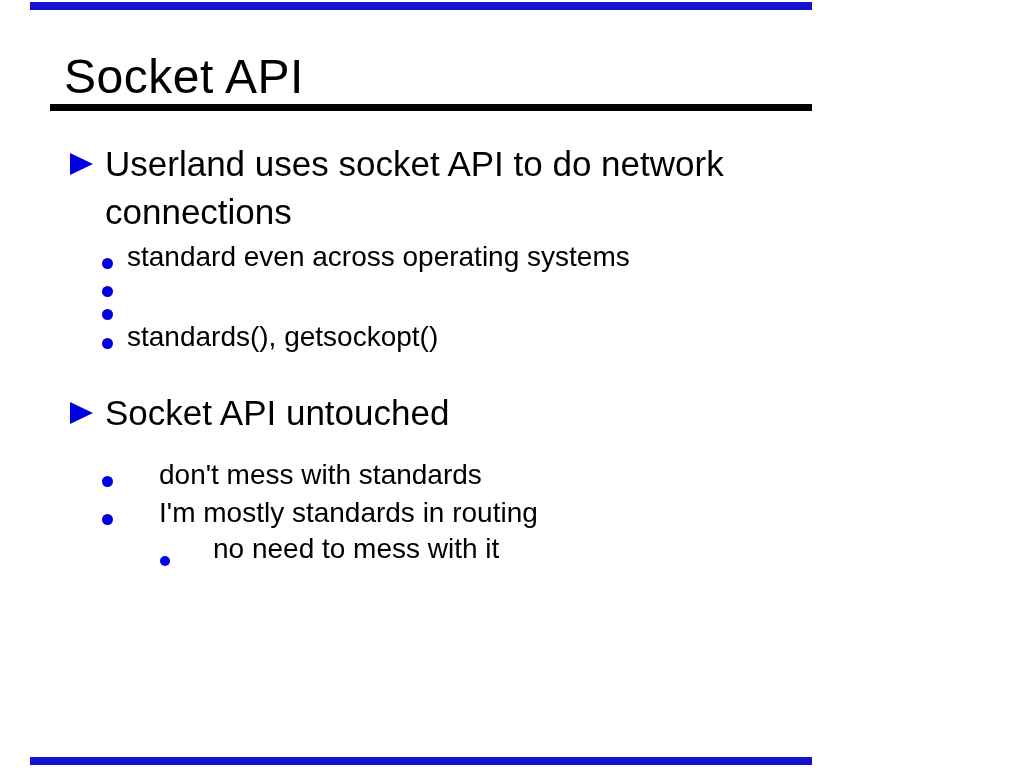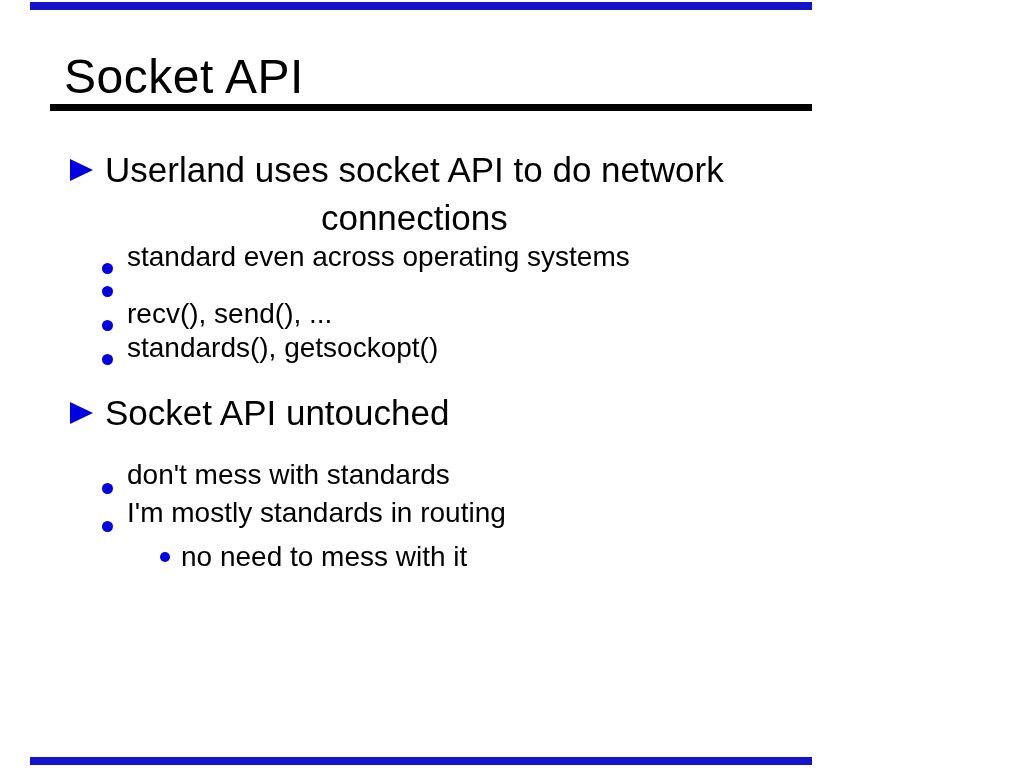--- a/index.html
+++ b/index.html
@@ -46,72 +46,70 @@
     background: #000000;
   }
 
   .l1-block {
     position: absolute;
     left: 70px;
     font-size: 35px;
     line-height: 48px;
     white-space: nowrap;
   }
-  .l1-block.first { top: 146px; }
+  .l1-block.first { top: 140px; }
   .l1-block.second { top: 389px; }
 
   .l1-row {
     display: flex;
     align-items: flex-start;
   }
   .tri-bullet {
     width: 0;
     height: 0;
     border-left: 23px solid #0000e0;
     border-top: 11px solid transparent;
     border-bottom: 11px solid transparent;
     margin-top: 13px;
     margin-right: 12px;
     flex: 0 0 auto;
   }
   .l1-cont {
     padding-left: 35px;
-    text-align: center;
   }
 
   .l2-list {
     position: absolute;
     left: 102px;
     font-size: 28px;
     white-space: nowrap;
   }
   .l2-list.first { top: 240px; }
   .l2-list.second { top: 456px; }
   .l2-list.first .l2-row { line-height: 34px; }
-  .l2-list.second .l2-row { line-height: 38px; }
+  .l2-list.second .l2-row { line-height: 38px; gap: 32px; }
 
   .l2-row {
     display: flex;
-    align-items: flex-end;
+    align-items: center;
   }
   .dot-bullet {
     width: 11px;
     height: 11px;
     border-radius: 50%;
     background: #0000e0;
     margin-top: 12px;
     margin-right: 14px;
     flex: 0 0 auto;
   }
   .l3-row {
     display: flex;
-    align-items: flex-start;
+    align-items: flex-end;
     margin-left: 58px;
     line-height: 34px !important;
-    margin-top: 8px;
   }
   .l3-row .dot-bullet {
     width: 10px;
     height: 10px;
     margin-top: 12px;
     margin-right: 11px;
   }
 </style>
 </head>
 <body>
@@ -135,21 +133,20 @@
   <div class="l2-list first">
     <div class="l2-row">
       <span class="dot-bullet"></span>
       <span>standard even across operating systems</span>
     </div>
     <div class="l2-row">
       <span class="dot-bullet"></span>
     </div>
     <div class="l2-row">
       <span class="dot-bullet"></span>
-      <span>recv(), send(), ...</span>
     </div>
     <div class="l2-row">
       <span class="dot-bullet"></span>
       <span>standards(), getsockopt()</span>
     </div>
   </div>
 
   <div class="l1-block second">
     <div class="l1-row">
       <span class="tri-bullet"></span>

